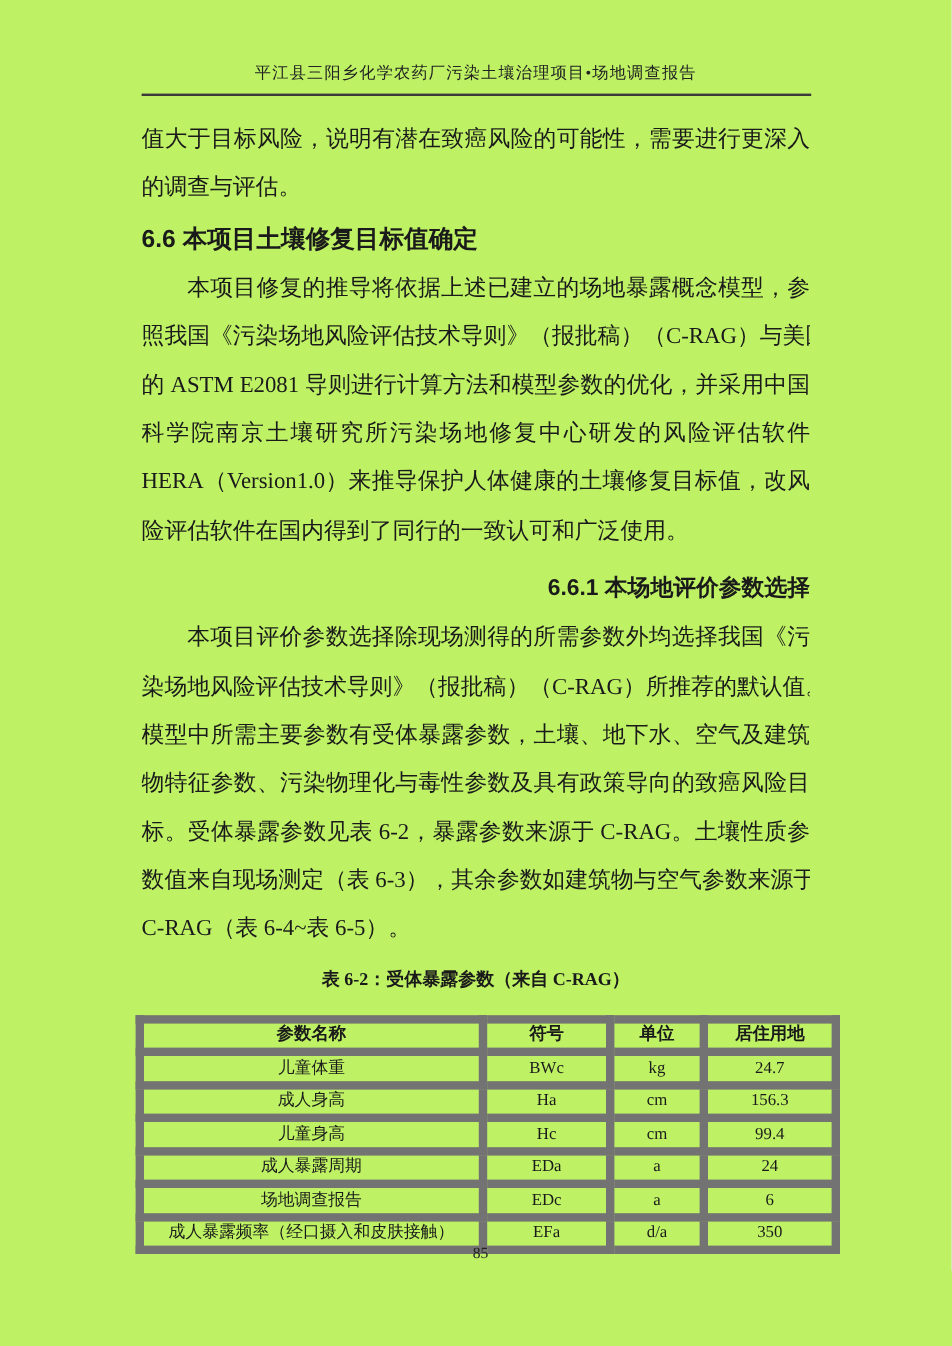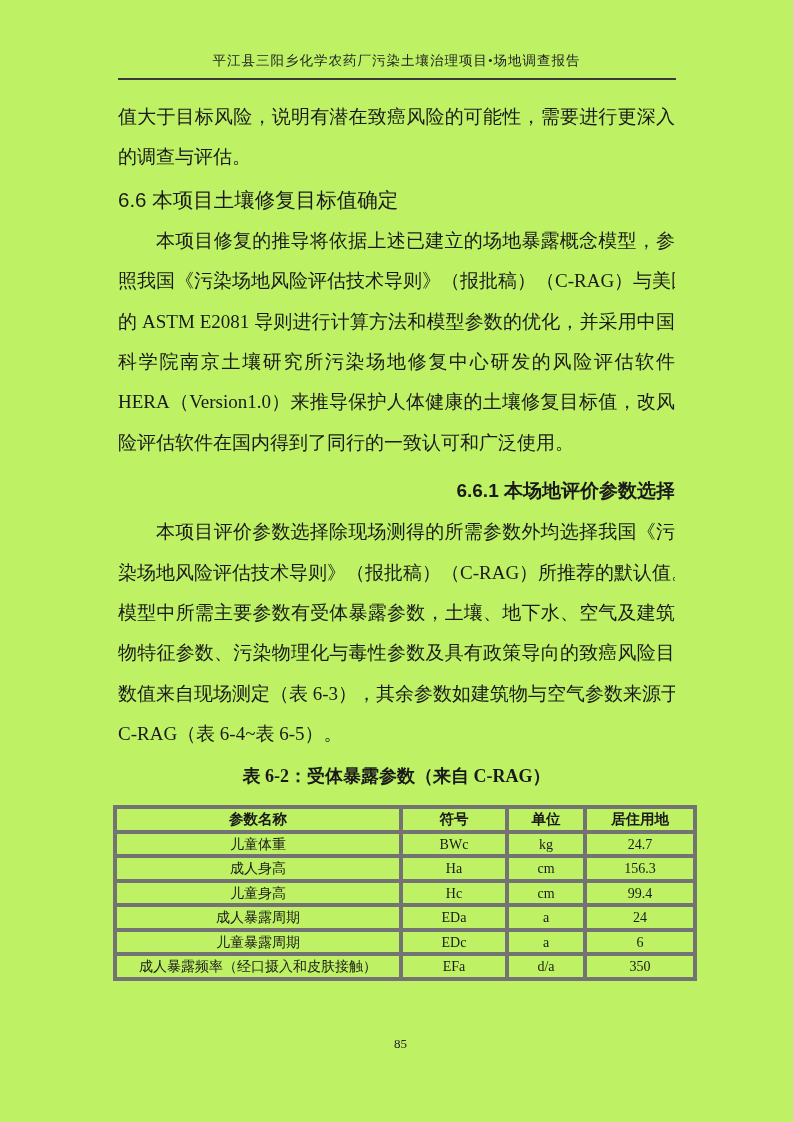--- a/index.html
+++ b/index.html
@@ -38,55 +38,55 @@
     text-align: justify;
     text-align-last: justify;
     white-space: nowrap;
   }
   .line.indent { padding-left: 38px; }
   .line.end { text-align: center; text-align-last: left; }
   .h2 {
     height: 43px;
     line-height: 43px;
     font-size: 20.5px;
-    font-weight: normal;
+    font-weight: bold;
     font-family: "Liberation Sans", "DejaVu Sans", sans-serif;
     overflow: hidden;
     white-space: nowrap;
   }
   .h3 {
     height: 43px;
     line-height: 43px;
     margin-top: 6px;
     font-size: 19px;
     font-weight: bold;
     font-family: "Liberation Sans", "DejaVu Sans", sans-serif;
     overflow: hidden;
     white-space: nowrap;
     text-align: right;
   }
   .tbl-caption {
     margin-top: 6px;
     height: 32px;
     line-height: 32px;
     text-align: center;
-    font-size: 18px;
+    font-size: 15px;
     font-weight: bold;
   }
   table.params {
     margin-top: 13px;
     margin-left: -5px;
     width: 580px;
     border-collapse: collapse;
     table-layout: fixed;
     font-size: 14px;
     color: #1a1a1a;
   }
   table.params th, table.params td {
-    border: 4px solid #737373;
+    border: 7px solid #737373;
     text-align: center;
     vertical-align: middle;
     height: 20.5px;
     padding: 0 2px;
     line-height: 1.1;
     overflow: hidden;
     white-space: nowrap;
   }
   table.params th { font-weight: bold; font-size: 14.5px; }
   .footer-page {
@@ -118,20 +118,21 @@
     <div class="line">科学院南京土壤研究所污染场地修复中心研发的风险评估软件</div>
     <div class="line">HERA（Version1.0）来推导保护人体健康的土壤修复目标值，改风</div>
     <div class="line end">险评估软件在国内得到了同行的一致认可和广泛使用。</div>
 
     <div class="h3">6.6.1 本场地评价参数选择</div>
 
     <div class="line indent">本项目评价参数选择除现场测得的所需参数外均选择我国《污</div>
     <div class="line">染场地风险评估技术导则》（报批稿）（C-RAG）所推荐的默认值。</div>
     <div class="line">模型中所需主要参数有受体暴露参数，土壤、地下水、空气及建筑</div>
     <div class="line">物特征参数、污染物理化与毒性参数及具有政策导向的致癌风险目</div>
+    <div class="line">标。受体暴露参数见表 6-2，暴露参数来源于 C-RAG。土壤性质参</div>
     <div class="line">数值来自现场测定（表 6-3），其余参数如建筑物与空气参数来源于</div>
     <div class="line end">C-RAG（表 6-4~表 6-5）。</div>
 
     <div class="tbl-caption">表 6-2：受体暴露参数（来自 C-RAG）</div>
 
     <table class="params">
       <colgroup>
         <col style="width:286px">
         <col style="width:106px">
         <col style="width:78px">
@@ -164,21 +165,21 @@
           <td>cm</td>
           <td>99.4</td>
         </tr>
         <tr>
           <td>成人暴露周期</td>
           <td>EDa</td>
           <td>a</td>
           <td>24</td>
         </tr>
         <tr>
-          <td>儿童暴露周期</td>
+          <td>场地调查报告</td>
           <td>EDc</td>
           <td>a</td>
           <td>6</td>
         </tr>
         <tr>
           <td>成人暴露频率（经口摄入和皮肤接触）</td>
           <td>EFa</td>
           <td>d/a</td>
           <td>350</td>
         </tr>

